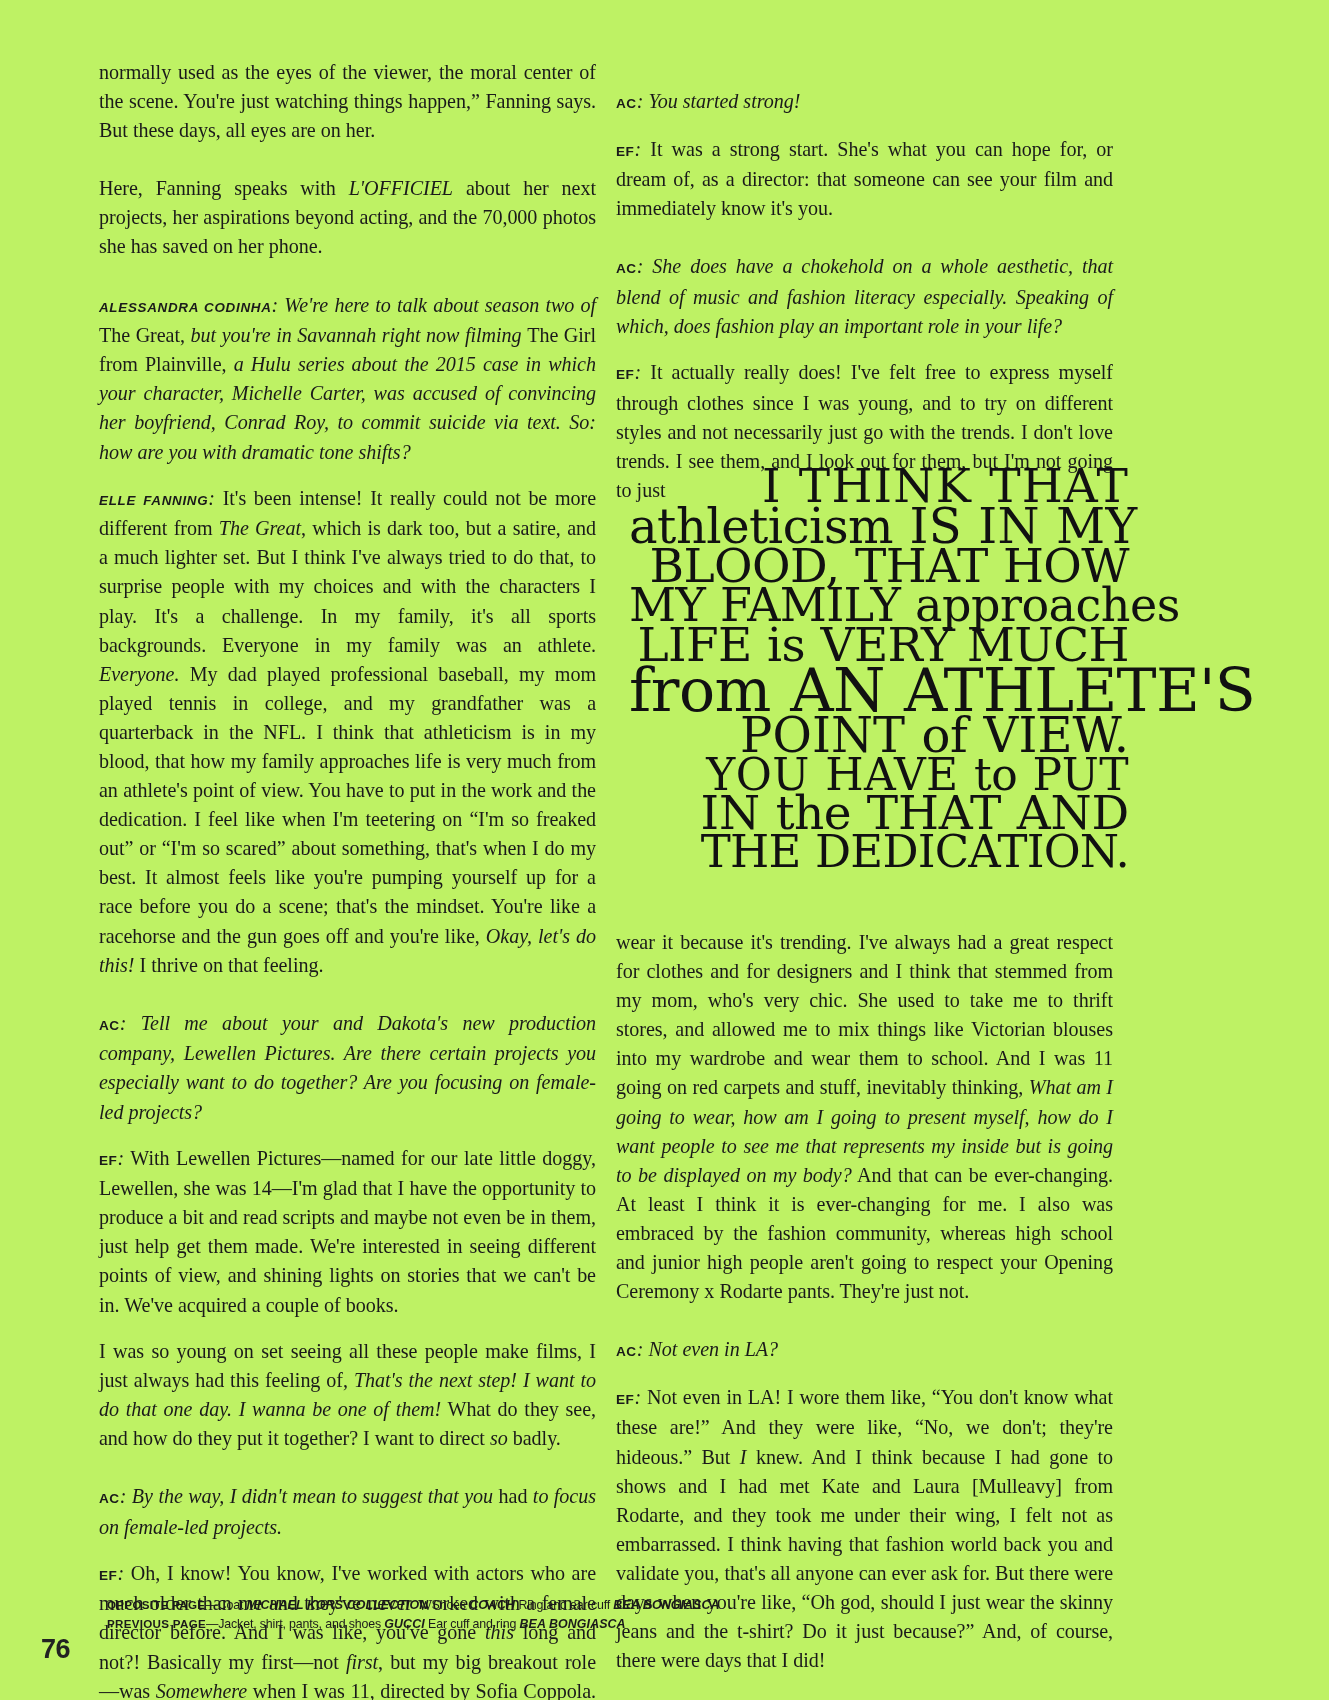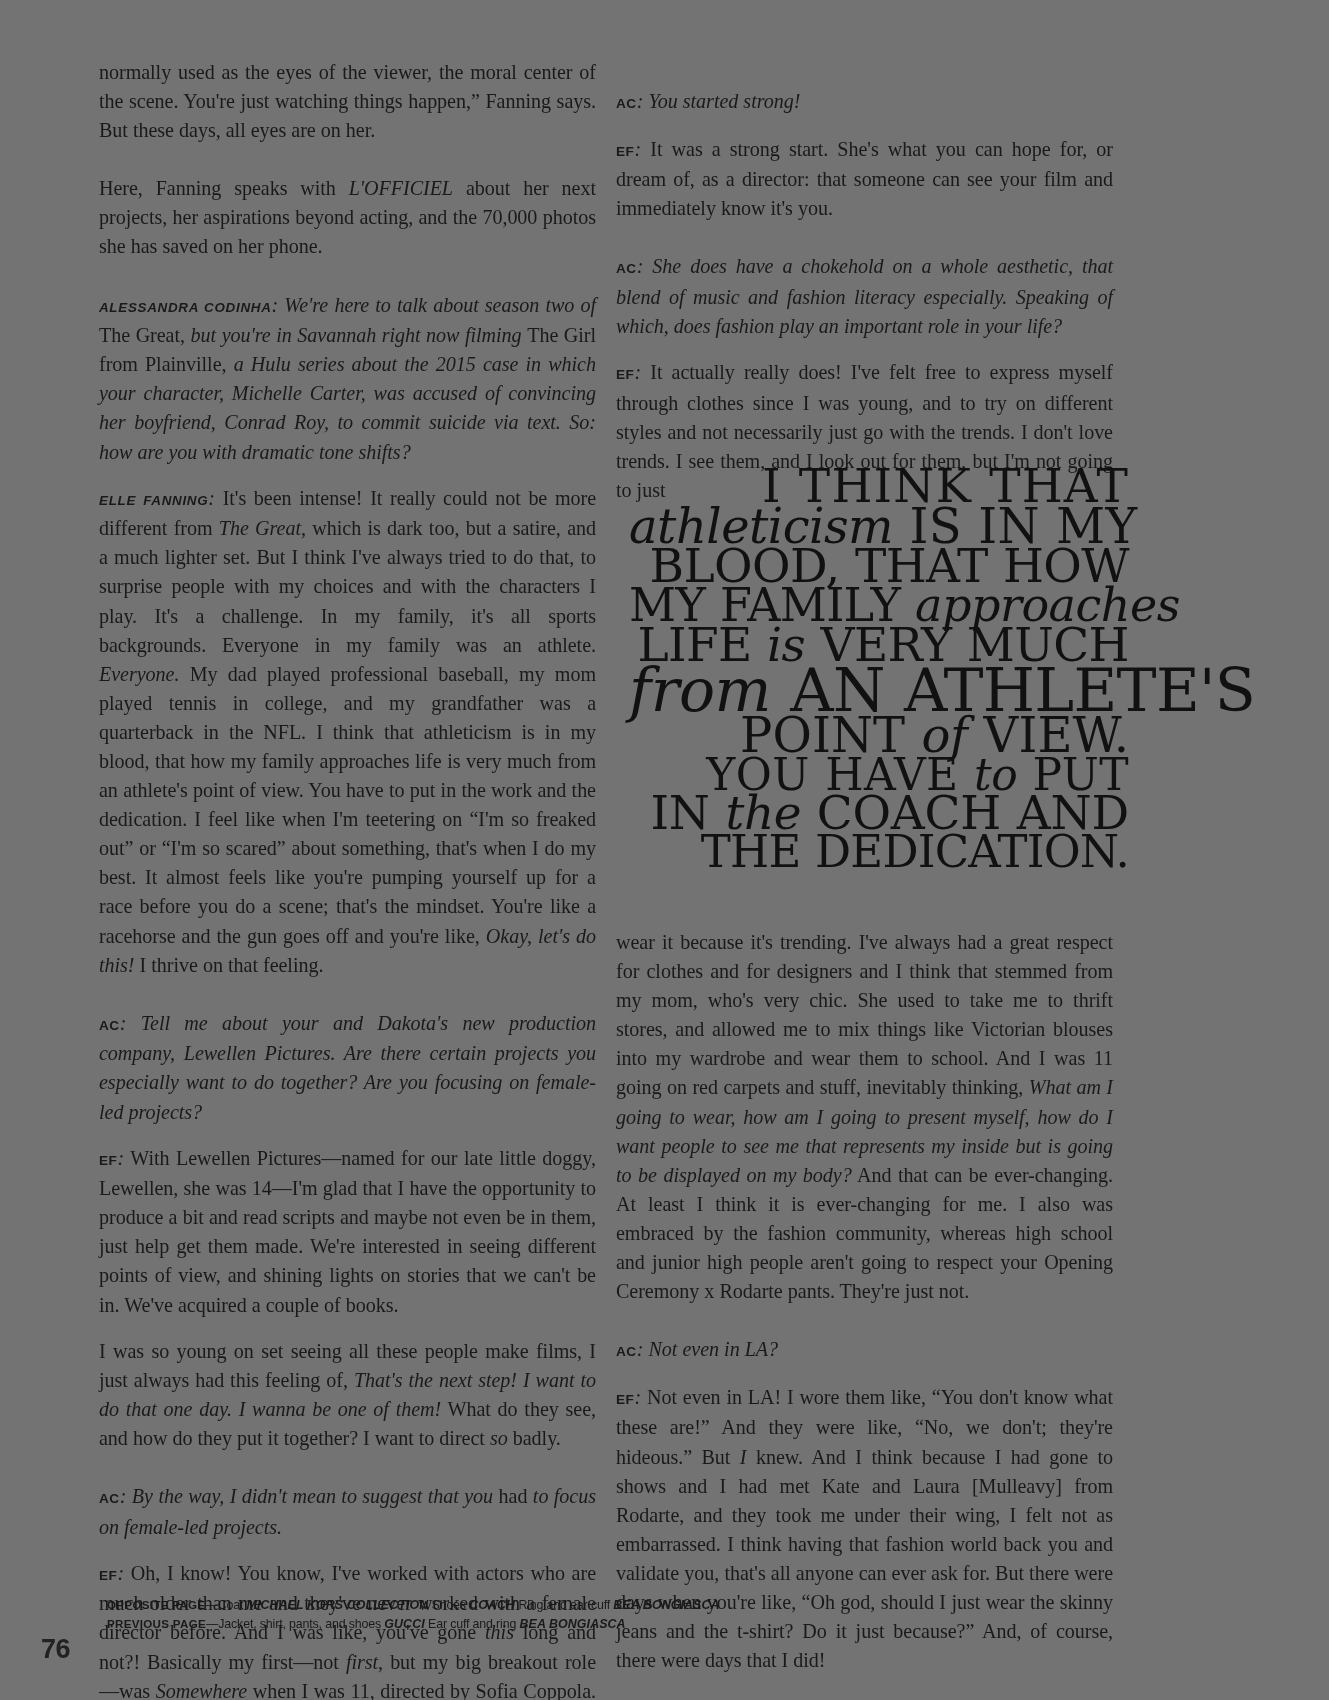--- a/index.html
+++ b/index.html
@@ -12,21 +12,21 @@
     height: 1700px;
     position: relative;
     font-family: "Liberation Serif", "DejaVu Serif", serif;
     color: #1a1a1a;
     overflow: hidden;
   }
 
   .page {
     position: absolute;
     inset: 0;
-    background: #737373;
+    background: #bef264;
   }
 
   
   .col {
     position: absolute;
     top: 58px;
     width: 497px;
   }
   .col-left  { left: 99px; }
   .col-right { left: 616px; }
@@ -88,21 +88,20 @@
     letter-spacing: -0.6px;
     word-spacing: 1px;
   }
   .pq-line {
     display: block;
     white-space: nowrap;
     font-size: 49px;
     transform-origin: center center;
   }
   .pq-line .it {
-    font-style: italic;
     letter-spacing: -0.5px;
     margin-top: 20px;
   }
   .pq-line .up {
     font-style: normal;
   }
   
   .pq-l0 { font-size: 47px; letter-spacing: 1.2px; }
   .pq-l1 { font-size: 48px; letter-spacing: 0.2px; }
   .pq-l2 { font-size: 47px; letter-spacing: -0.6px; }
@@ -205,21 +204,21 @@
 
   <div class="pullquote" id="pullquote">
       <div class="pq-line pq-l0"><span class="up">I THINK THAT</span></div>
       <div class="pq-line pq-l1"><span class="it">athleticism</span><span class="up"> IS IN MY</span></div>
       <div class="pq-line pq-l2"><span class="up">BLOOD, THAT HOW</span></div>
       <div class="pq-line pq-l3"><span class="up">MY FAMILY </span><span class="it">approaches</span></div>
       <div class="pq-line pq-l4"><span class="up">LIFE </span><span class="it">is</span><span class="up"> VERY MUCH</span></div>
       <div class="pq-line pq-l5"><span class="it">from</span><span class="up"> AN ATHLETE'S</span></div>
       <div class="pq-line pq-l6"><span class="up">POINT </span><span class="it">of</span><span class="up"> VIEW.</span></div>
       <div class="pq-line pq-l7"><span class="up">YOU HAVE </span><span class="it">to</span><span class="up"> PUT</span></div>
-      <div class="pq-line pq-l8"><span class="up">IN </span><span class="it">the</span><span class="up"> COACH AND</span></div>
+      <div class="pq-line pq-l8"><span class="up">IN </span><span class="it">the</span><span class="up"> THAT AND</span></div>
       <div class="pq-line pq-l9"><span class="up">THE DEDICATION.</span></div>
     </div>
 
   <div class="col col-right" style="top:928px;">
 
     <p class="body"><span>wear it because it's trending. I've always had a great respect for clothes and for designers and I think that stemmed from my mom, who's very chic. She used to take me to thrift stores, and allowed me to mix things like Victorian blouses into my wardrobe and wear them to school. And I was 11 going on red carpets and stuff, inevitably thinking, </span><i>What am I going to wear, how am I going to present myself, how do I want people to see me that represents my inside but is going to be displayed on my body?</i><span> And that can be ever-changing. At least I think it is ever-changing for me. I also was embraced by the fashion community, whereas high school and junior high people aren't going to respect your Opening Ceremony x Rodarte pants. They're just not.</span></p>
 
     <div class="gap"></div>
 
     <p class="body q"><span class="spk">AC</span><span class="colon">:</span> <span>Not even in LA?</span></p>

